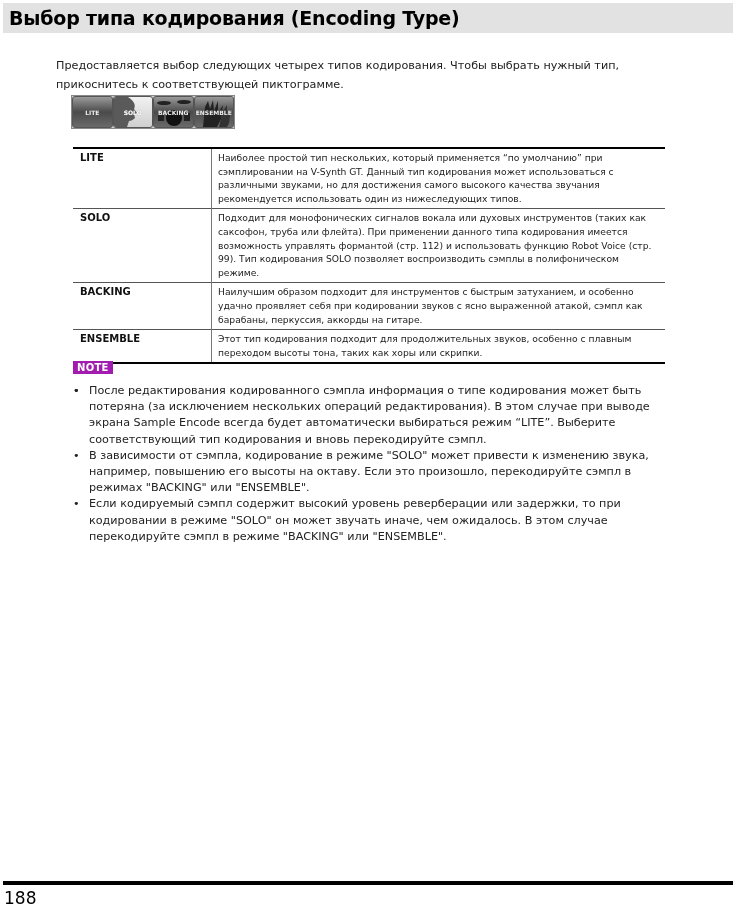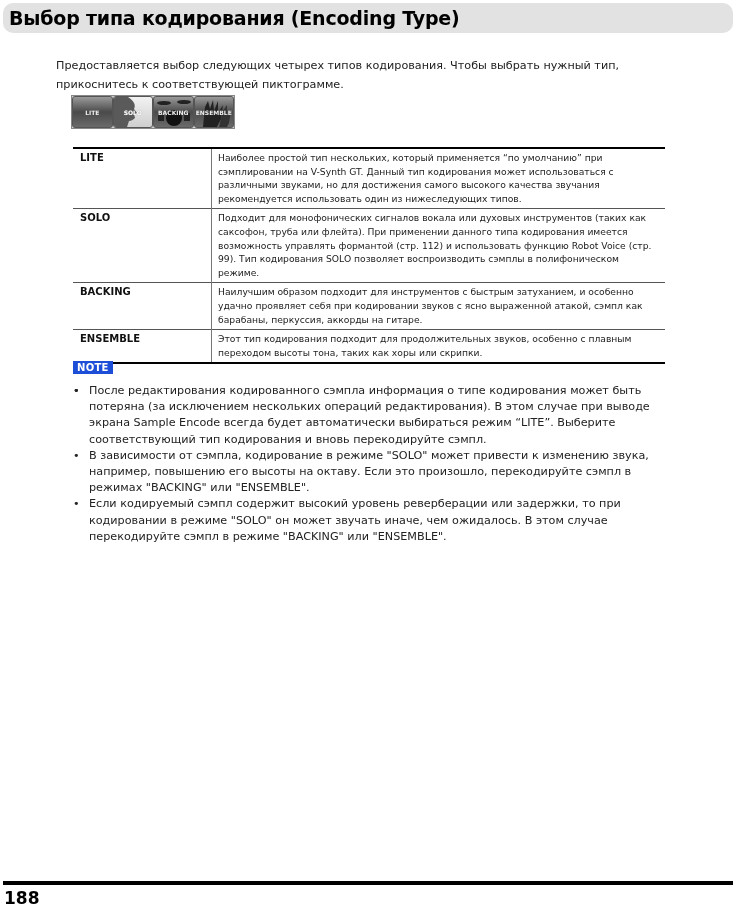--- a/index.html
+++ b/index.html
@@ -1,19 +1,19 @@
 <!DOCTYPE html>
 <html><head>
 <meta charset="utf-8">
 <style>
   html, body { margin: 0; padding: 0; background: #ffffff; }
   body { width: 736px; height: 913px; position: relative; overflow: hidden;
          font-family: "DejaVu Sans", sans-serif; color: #111; }
   .title-bar { position: absolute; left: 3px; top: 3px; width: 730px; height: 30px;
-               background: #e2e2e2; border-radius: 10px; }
+               background: #e2e2e2; }
   .title-bar h1 { margin: 0; position: absolute; left: 6px; top: 4px;
                   font-family: "DejaVu Sans", sans-serif; font-weight: bold;
                   font-size: 19px; letter-spacing: -0.2px; color: #000; }
   .intro { position: absolute; left: 44px; top: 44px; width: 640px;
            font-size: 11.2px; line-height: 19px; color: #222; }
   .icon-strip { position: absolute; left: 71px; top: 95px; width: 162px; height: 32px;
                 display: flex; border: 1px solid #888; background: #ccc; }
   .enc-btn { flex: 1; height: 100%; position: relative; box-sizing: border-box;
              border: 1px solid #555; border-radius: 3px;
              background: linear-gradient(#9a9a9a, #4a4a4a 50%, #6a6a6a);
@@ -21,28 +21,28 @@
   .enc-btn.active { background: linear-gradient(#f2f2f2, #cfcfcf); }
   .enc-btn .lbl { font-size: 6px; color: #eee; font-weight: bold; position: relative; z-index: 2; }
   .enc-btn.active .lbl { color: #fff; text-shadow: 0 0 1px #888; }
   .enc-btn svg { position: absolute; left: 0; top: 0; z-index: 1; }
   table.enc { position: absolute; left: 73px; top: 147px; width: 592px; border-collapse: collapse;
               border-top: 2px solid #000; border-bottom: 2px solid #000; }
   table.enc td { vertical-align: top; font-size: 9.2px; line-height: 13.6px; padding: 2px 6px 3px 6px; }
   table.enc tr + tr td { border-top: 1px solid #555; }
   table.enc td.term { width: 125px; font-weight: bold; font-size: 10px; padding-left: 7px; }
   table.enc td.desc { border-left: 1px solid #777; color: #222; }
-  .note-badge { position: absolute; left: 73px; top: 361px; background: #1d4ed8; color: #fff;
+  .note-badge { position: absolute; left: 73px; top: 361px; background: #a21caf; color: #fff;
                 font-weight: bold; font-size: 10px; padding: 1px 4px; letter-spacing: 0.3px; }
   ul.notes { position: absolute; left: 73px; top: 383px; width: 612px; margin: 0; padding: 0;
              list-style: none; font-size: 11.2px; line-height: 16.2px; color: #222; }
   ul.notes li { position: relative; padding-left: 16px; margin-bottom: 0; }
   ul.notes li .bullet { position: absolute; left: 0; top: 0; }
   .footer-rule { position: absolute; left: 3px; top: 881px; width: 730px; height: 4px; background: #000; }
-  .page-num { position: absolute; left: 4px; top: 888px; font-weight: bold; font-size: 17px; color: #000; }
+  .page-num { position: absolute; left: 4px; top: 888px; font-weight: normal; font-size: 17px; color: #000; }
 </style>
 </head>
 <body>
 
 <div class="title-bar">
   <h1>Выбор типа кодирования (Encoding Type)</h1>
 </div>
 
 <p class="intro" style="margin:12px;">Предоставляется выбор следующих четырех типов кодирования. Чтобы выбрать нужный тип, прикоснитесь к соответствующей пиктограмме.</p>
 

